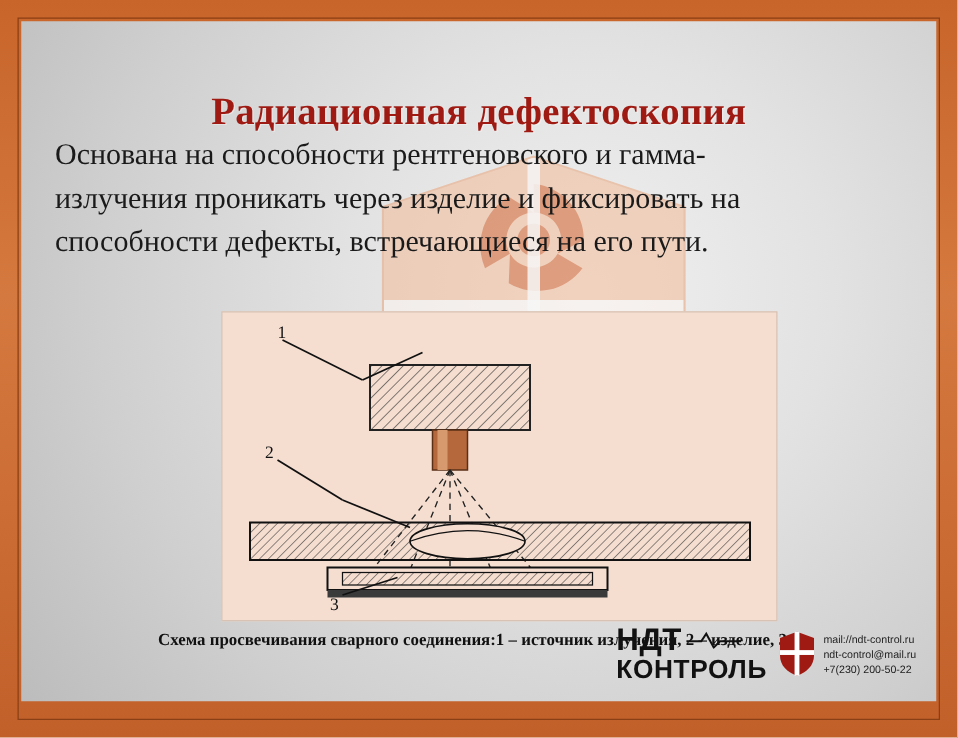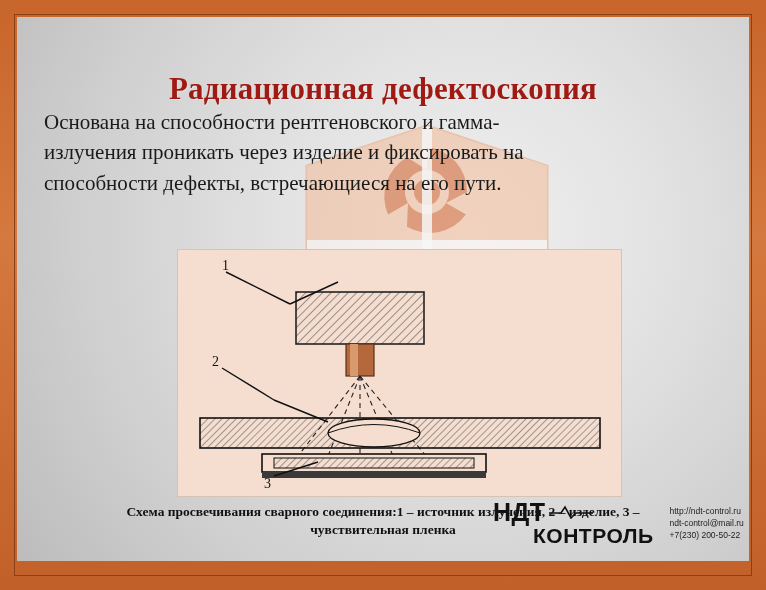--- a/index.html
+++ b/index.html
@@ -63,21 +63,21 @@
     text-shadow: 1px 1px 0 rgba(255,255,255,0.35);
   }
 
   
   .lead {
     position: absolute;
     left: 27px;
     top: 90px;
     width: 686px;
     font-family: "Liberation Serif", serif;
-    font-size: 21px;
+    font-size: 24px;
     line-height: 1.45;
     color: #1a1a1a;
     text-align: justify;
     text-justify: inter-word;
   }
   .lead span { display: block; }
 
   
   .figure {
     position: absolute;
@@ -121,21 +121,20 @@
     letter-spacing: 0.5px;
   }
   .logo-ndt {
     font-size: 25px;
     display: flex;
     align-items: center;
     gap: 3px;
   }
   .logo-control {
     font-size: 21px;
-    margin-left: 40px;
   }
   .logo-shield {
     margin: 0 7px 0 9px;
   }
   .logo-contacts {
     font-family: "Liberation Sans", sans-serif;
     font-size: 8.5px;
     color: #222;
     line-height: 1.45;
   }
@@ -224,41 +223,40 @@
         <rect x="96" y="208" width="200" height="10" fill="url(#hatch2)" stroke="#111" stroke-width="1"></rect>
         <rect x="84" y="222" width="224" height="6" fill="#3a3a3a"></rect>
 
         <line x1="96" y1="226" x2="140" y2="212" stroke="#111" stroke-width="1.4"></line>
         <text x="86" y="238" font-family="Liberation Serif, serif" font-size="14" fill="#111">3</text>
       </svg>
     </div>
 
     <div class="caption">
       <div>Схема просвечивания сварного соединения:1 – источник излучения, 2 – изделие, 3 –</div>
-      <div>чувствительная пленка</div>
     </div>
 
     <div class="logo-box">
       <div class="logo-text">
         <div class="logo-ndt">
           <span>НДТ</span>
           <svg width="44" height="14" viewBox="0 0 44 14">
             <polyline points="0,8 12,8 16,2 22,13 27,8 44,8" fill="none" stroke="#111" stroke-width="1.6"></polyline>
           </svg>
         </div>
         <div class="logo-control">КОНТРОЛЬ</div>
       </div>
 
       <svg class="logo-shield" width="30" height="38" viewBox="0 0 30 38">
         <path d="M15 1 L29 6 L29 20 C29 29 23 34 15 37 C7 34 1 29 1 20 L1 6 Z" fill="#9e1a12"></path>
         <rect x="1" y="16" width="28" height="4" fill="#ffffff"></rect>
         <rect x="13" y="1" width="4" height="36" fill="#ffffff"></rect>
       </svg>
 
       <div class="logo-contacts">
-        <div>http://ndt-control.ru</div>
+        <div>mail://ndt-control.ru</div>
         <div>ndt-control@mail.ru</div>
         <div>+7(230) 200-50-22</div>
       </div>
     </div>
 
   </div>
 </div>
 
 </body></html>

